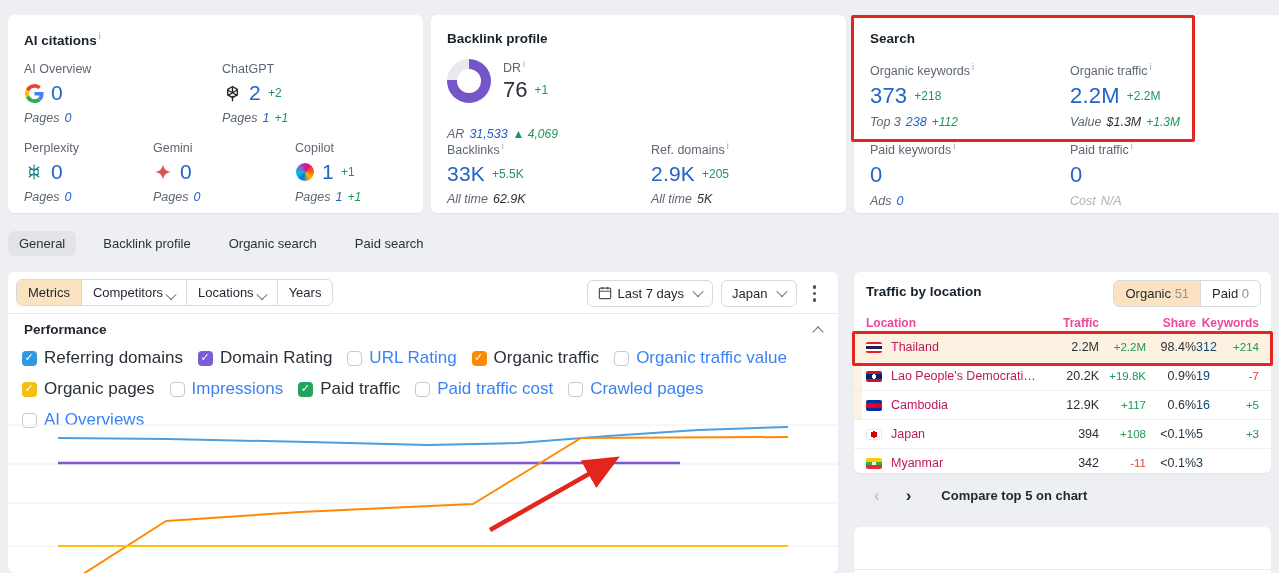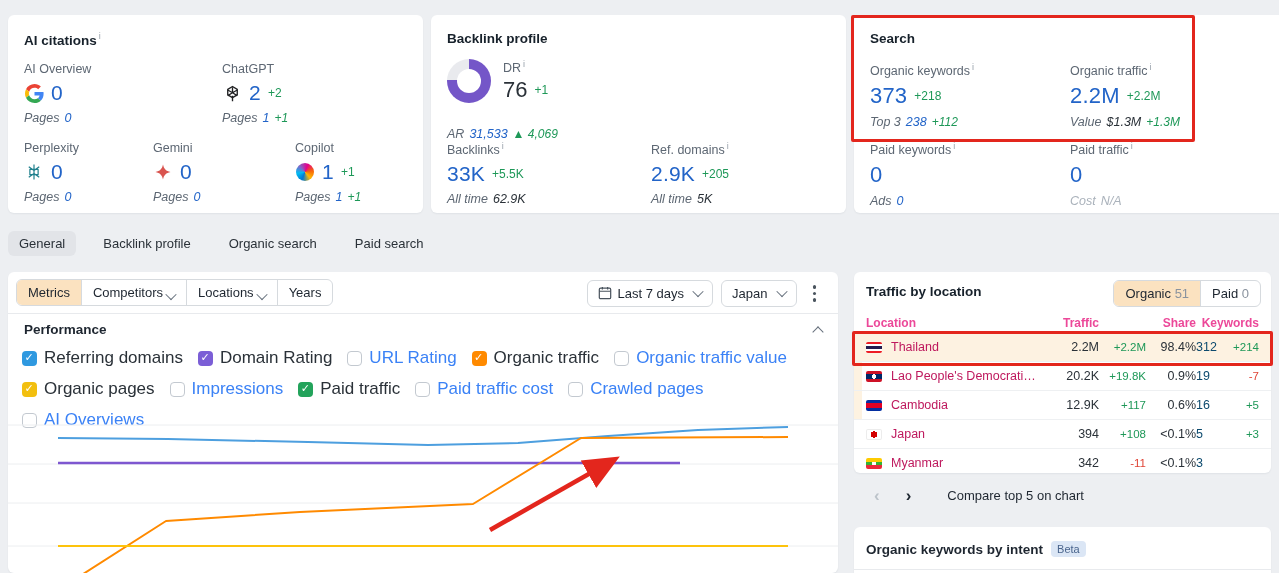--- a/index.html
+++ b/index.html
@@ -481,25 +481,21 @@
     <span class="num">342</span>
     <span class="dl neg">-11</span>
     <span class="num">&lt;0.1%</span>
     <span class="kw">3</span>
     <span class="dl"></span>
   </div>
 
   <div class="pager">
     <span class="pg disabled">‹</span>
     <span class="pg">›</span>
-    <span style="margin-left:18px;">Compare top 5 on chart</span>
+    <span style="margin-left:12px;font-weight:bold;">Compare top 5 on chart</span>
   </div>
 
   <div class="redbox" style="left:-2px;top:59px;width:415px;height:29px;"></div>
 </div>
 
 <div class="card" id="card-intent" style="left:854px;top:527px;width:417px;height:60px;">
-  <div style="position:absolute;left:12px;top:14px;display:flex;align-items:center;">
-    <span style="font-weight:bold;font-size:13.5px;">Organic keywords by intent</span>
-    <span class="badge-beta">Beta</span>
-  </div>
   <div class="divider" style="top:42px;"></div>
 </div>
 
 </body></html>

